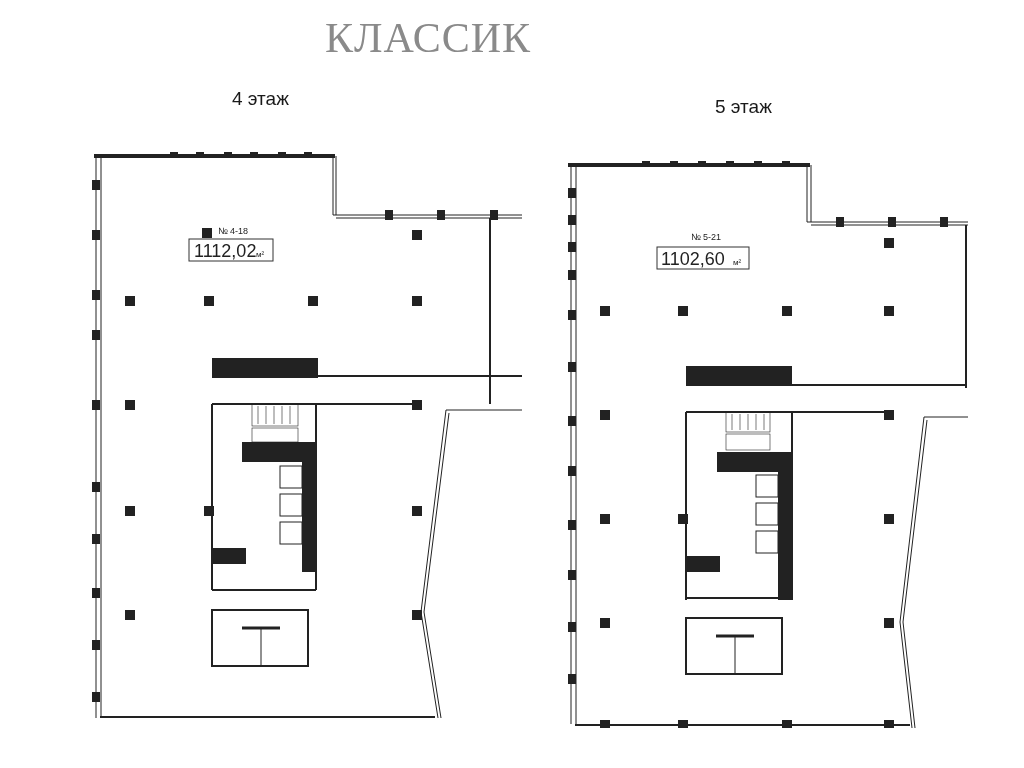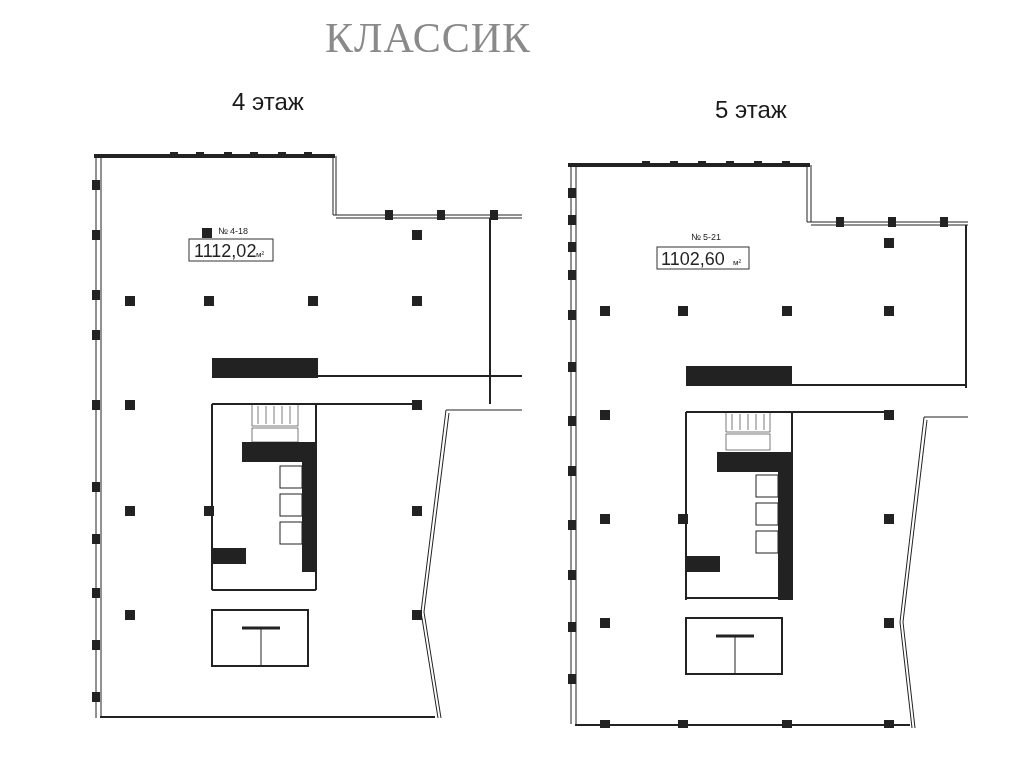--- a/index.html
+++ b/index.html
@@ -1,18 +1,18 @@
 <!DOCTYPE html>
 <html><head>
 <meta charset="utf-8">
 <style>
   html, body { margin:0; padding:0; background:#ffffff; }
   body { width:1024px; height:768px; position:relative; overflow:hidden; font-family:"DejaVu Sans", sans-serif; }
   .brand { position:absolute; left:0; width:856px; top:14px; text-align:center; font-family:"Liberation Serif", serif; font-size:42px; color:#8a8a8a; letter-spacing:1px; }
-  .floor-title { position:absolute; font-family:"Liberation Sans", sans-serif; font-size:24px; color:#1a1a1a; }
+  .floor-title { position:absolute; font-family:"Liberation Sans", sans-serif; font-size:19px; color:#1a1a1a; }
   svg { position:absolute; left:0; top:0; }
   .lbl-num { font-family:"Liberation Sans", sans-serif; font-size:9px; fill:#222; }
   .lbl-area { font-family:"Liberation Sans", sans-serif; font-size:18px; fill:#222; }
   .lbl-unit { font-family:"Liberation Sans", sans-serif; font-size:8px; fill:#222; }
 </style>
 </head>
 <body>
 
 <div class="brand">КЛАССИК</div>
 <div class="floor-title" style="left:232px; top:88px;">4 этаж</div>

